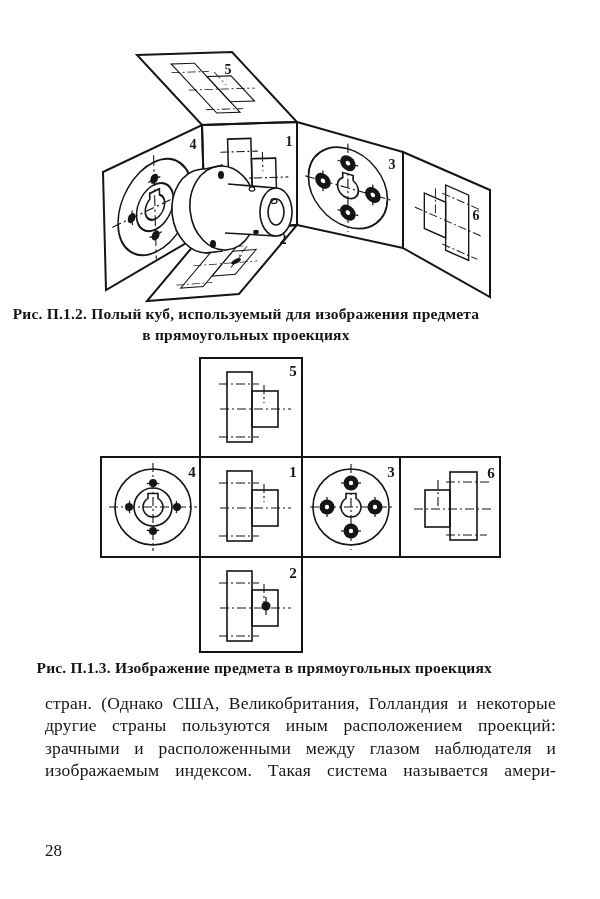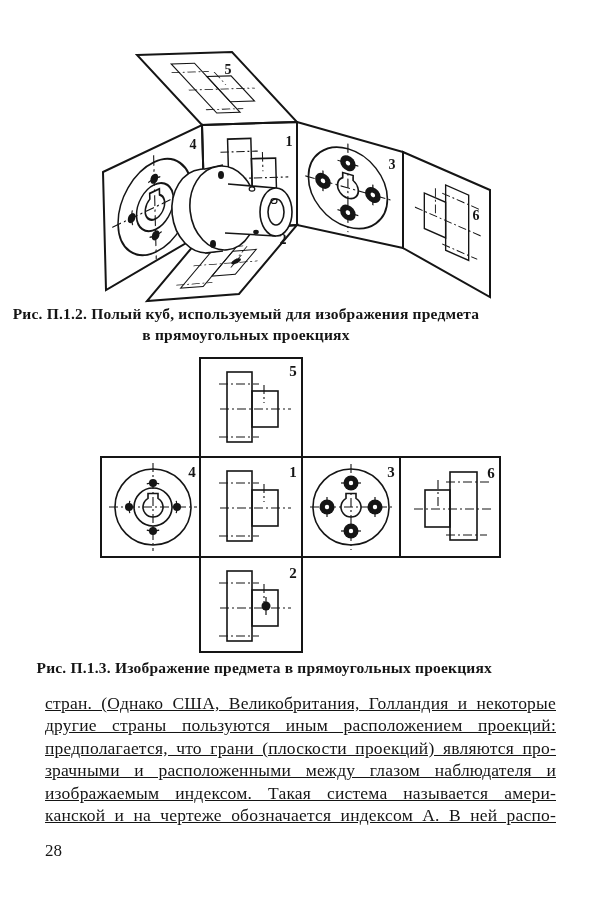--- a/index.html
+++ b/index.html
@@ -10,21 +10,21 @@
   
   .ln{fill:none;stroke:#151515;stroke-width:1.6;}
   .ln2{fill:none;stroke:#151515;stroke-width:1.2;}
   .bd{fill:none;stroke:#151515;stroke-width:2;}
   .dd{fill:none;stroke:#151515;stroke-width:1.1;stroke-dasharray:9 3 2 3;}
   .fl{fill:#151515;stroke:none;}
   .wt{fill:#ffffff;stroke:#151515;stroke-width:1.6;}
   .wn{fill:#ffffff;stroke:none;}
   .caption{width:492px;text-align:center;font-weight:bold;font-size:15.5px;line-height:21px;letter-spacing:.2px;}
   .bodytext{width:511px;font-size:17.5px;line-height:22.4px;letter-spacing:.2px;}
-  .bodyline{text-align:justify;text-align-last:justify;white-space:nowrap;text-decoration:underline;}
+  .bodyline{text-align:justify;text-align-last:justify;white-space:nowrap;}
   .pagenum{font-size:17px;font-family:Liberation Serif, serif;}
 </style>
 </head>
 <body>
 
 <svg class="abs" style="left:92px;top:42px;" width="420" height="262" viewBox="0 0 420 262">
   <defs>
 
     <g id="sv">
       <rect x="27" y="14" width="25" height="70" class="ln"></rect>
@@ -190,19 +190,17 @@
   <text x="198" y="223" font-size="15" text-anchor="middle">2</text>
 </svg>
 
 <div class="abs caption" style="top:657px;left:0;text-align:right;">
   <div>Рис. П.1.3. Изображение предмета в прямоугольных проекциях</div>
 </div>
 
 <div class="abs bodytext" style="top:692px;left:45px;">
   <div class="bodyline">стран. (Однако США, Великобритания, Голландия и некоторые</div>
   <div class="bodyline">другие страны пользуются иным расположением проекций:</div>
-  <div class="bodyline">предполагается, что грани (плоскости проекций) являются про-</div>
   <div class="bodyline">зрачными и расположенными между глазом наблюдателя и</div>
   <div class="bodyline">изображаемым индексом. Такая система называется амери-</div>
-  <div class="bodyline">канской и на чертеже обозначается индексом А. В ней распо-</div>
 </div>
 
 <div class="abs pagenum" style="top:841px;left:45px;">28</div>
 
 </body></html>

